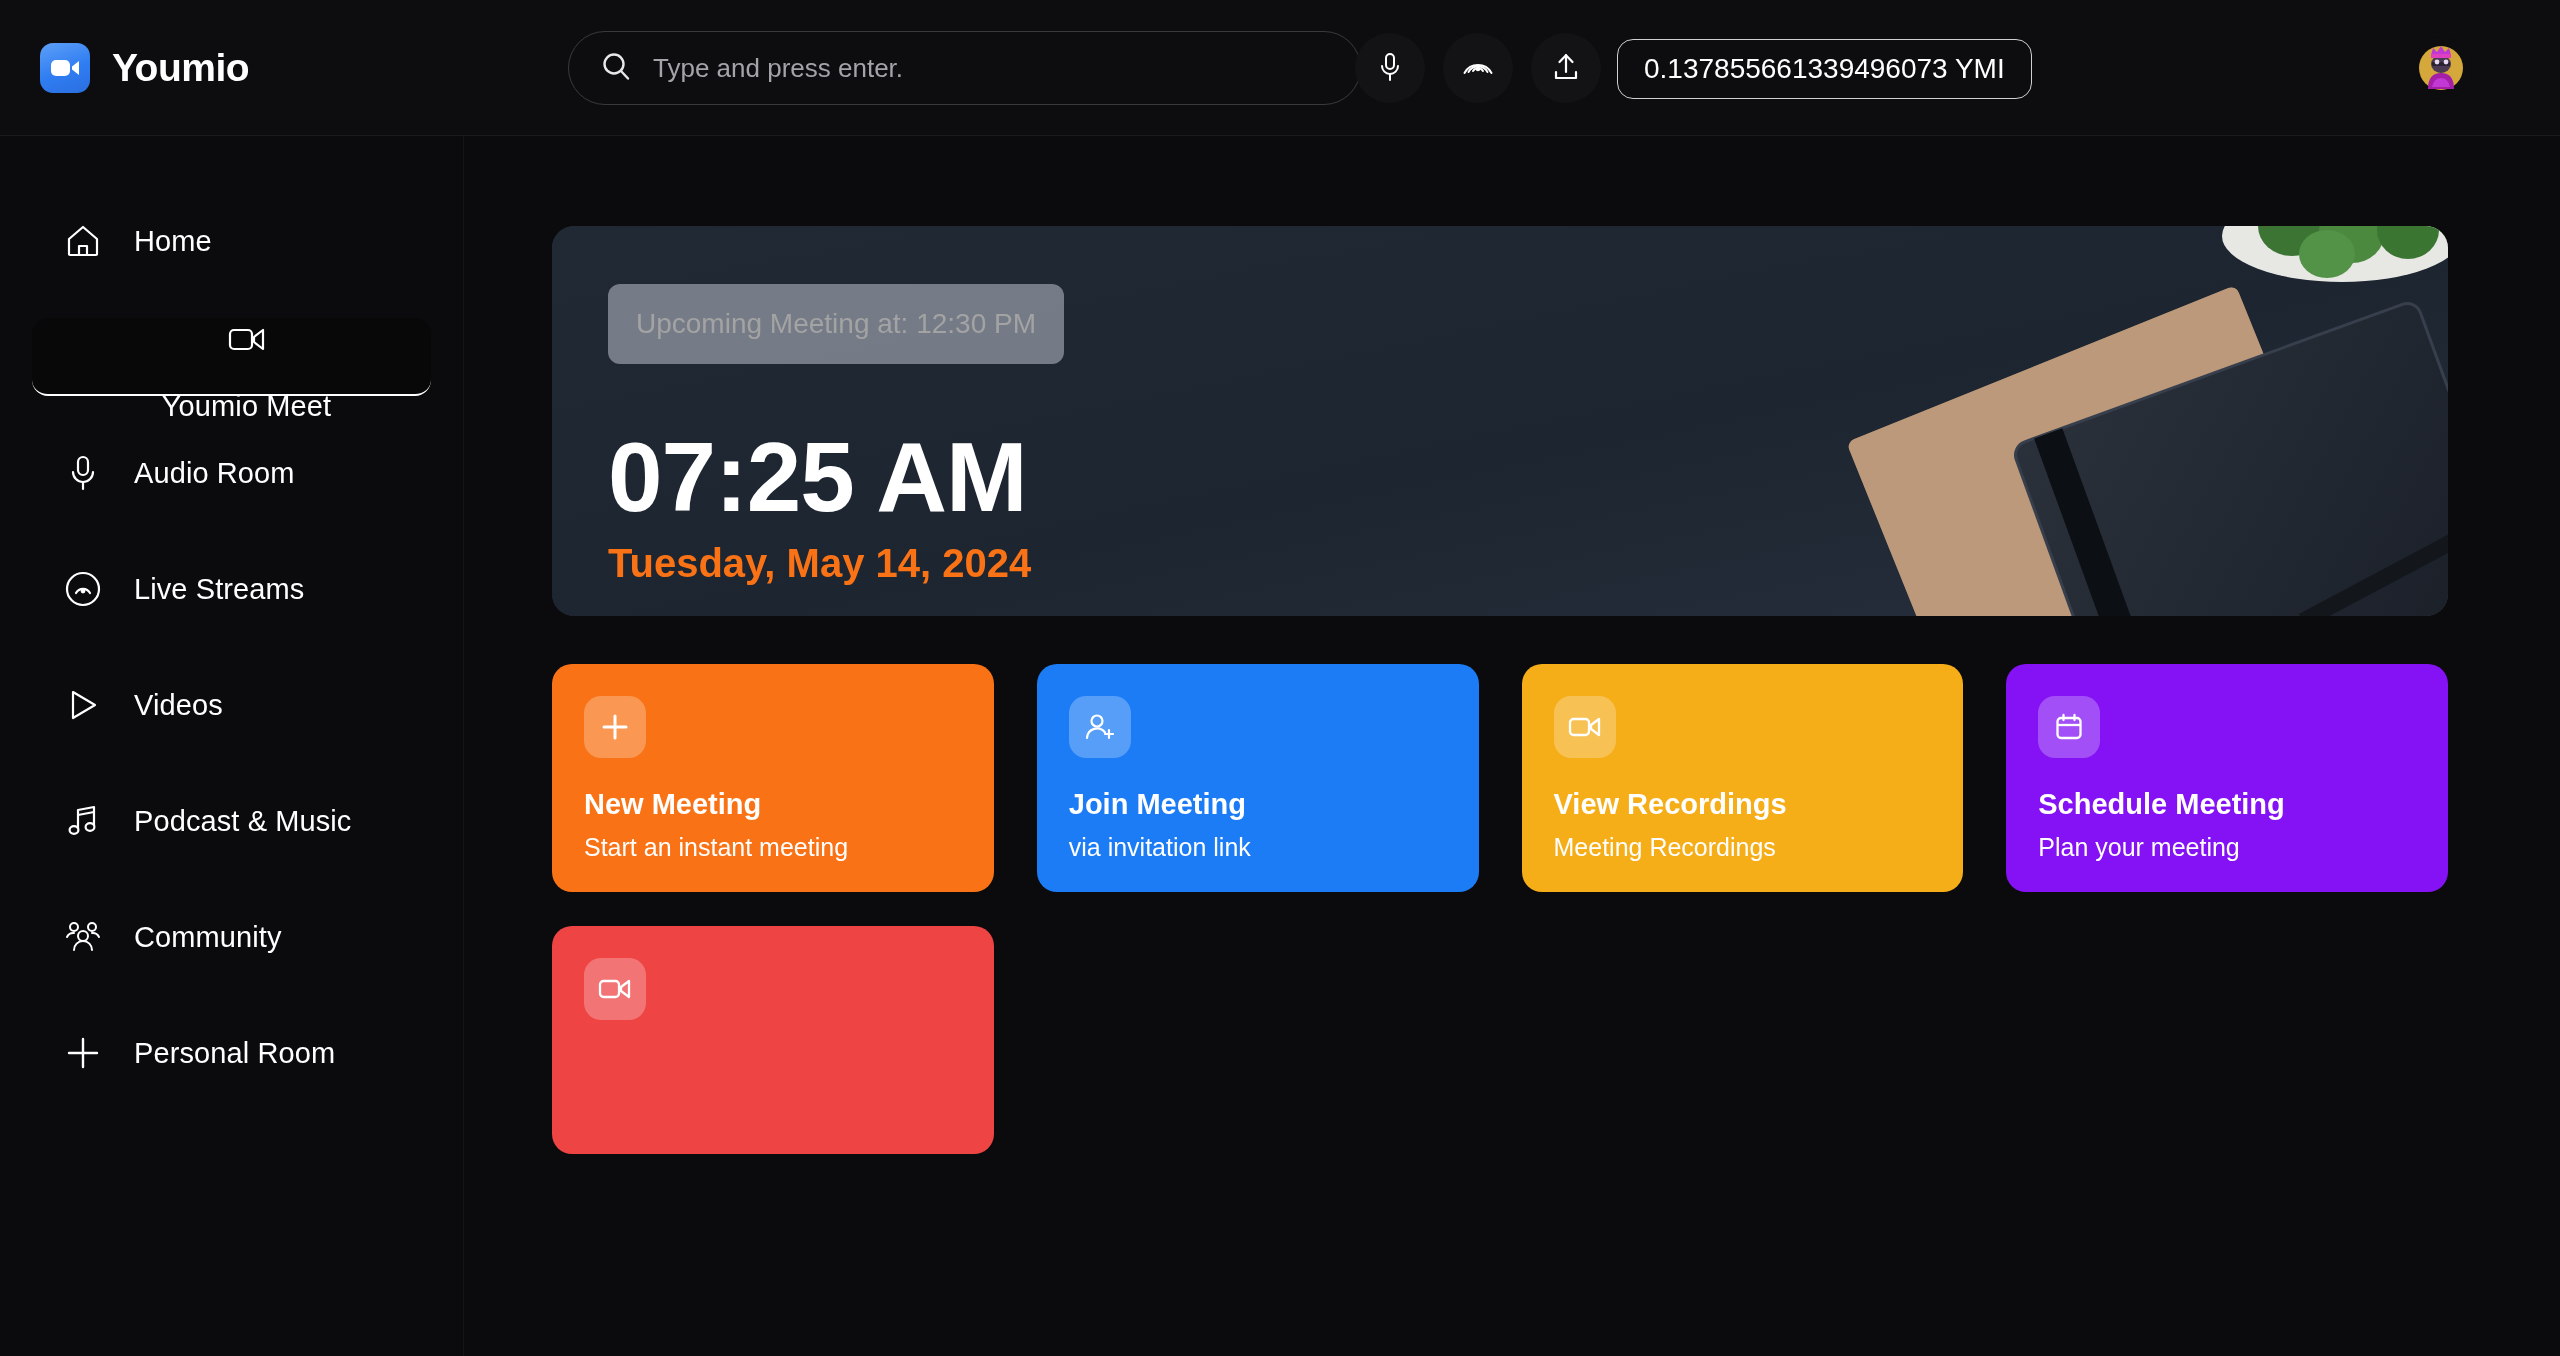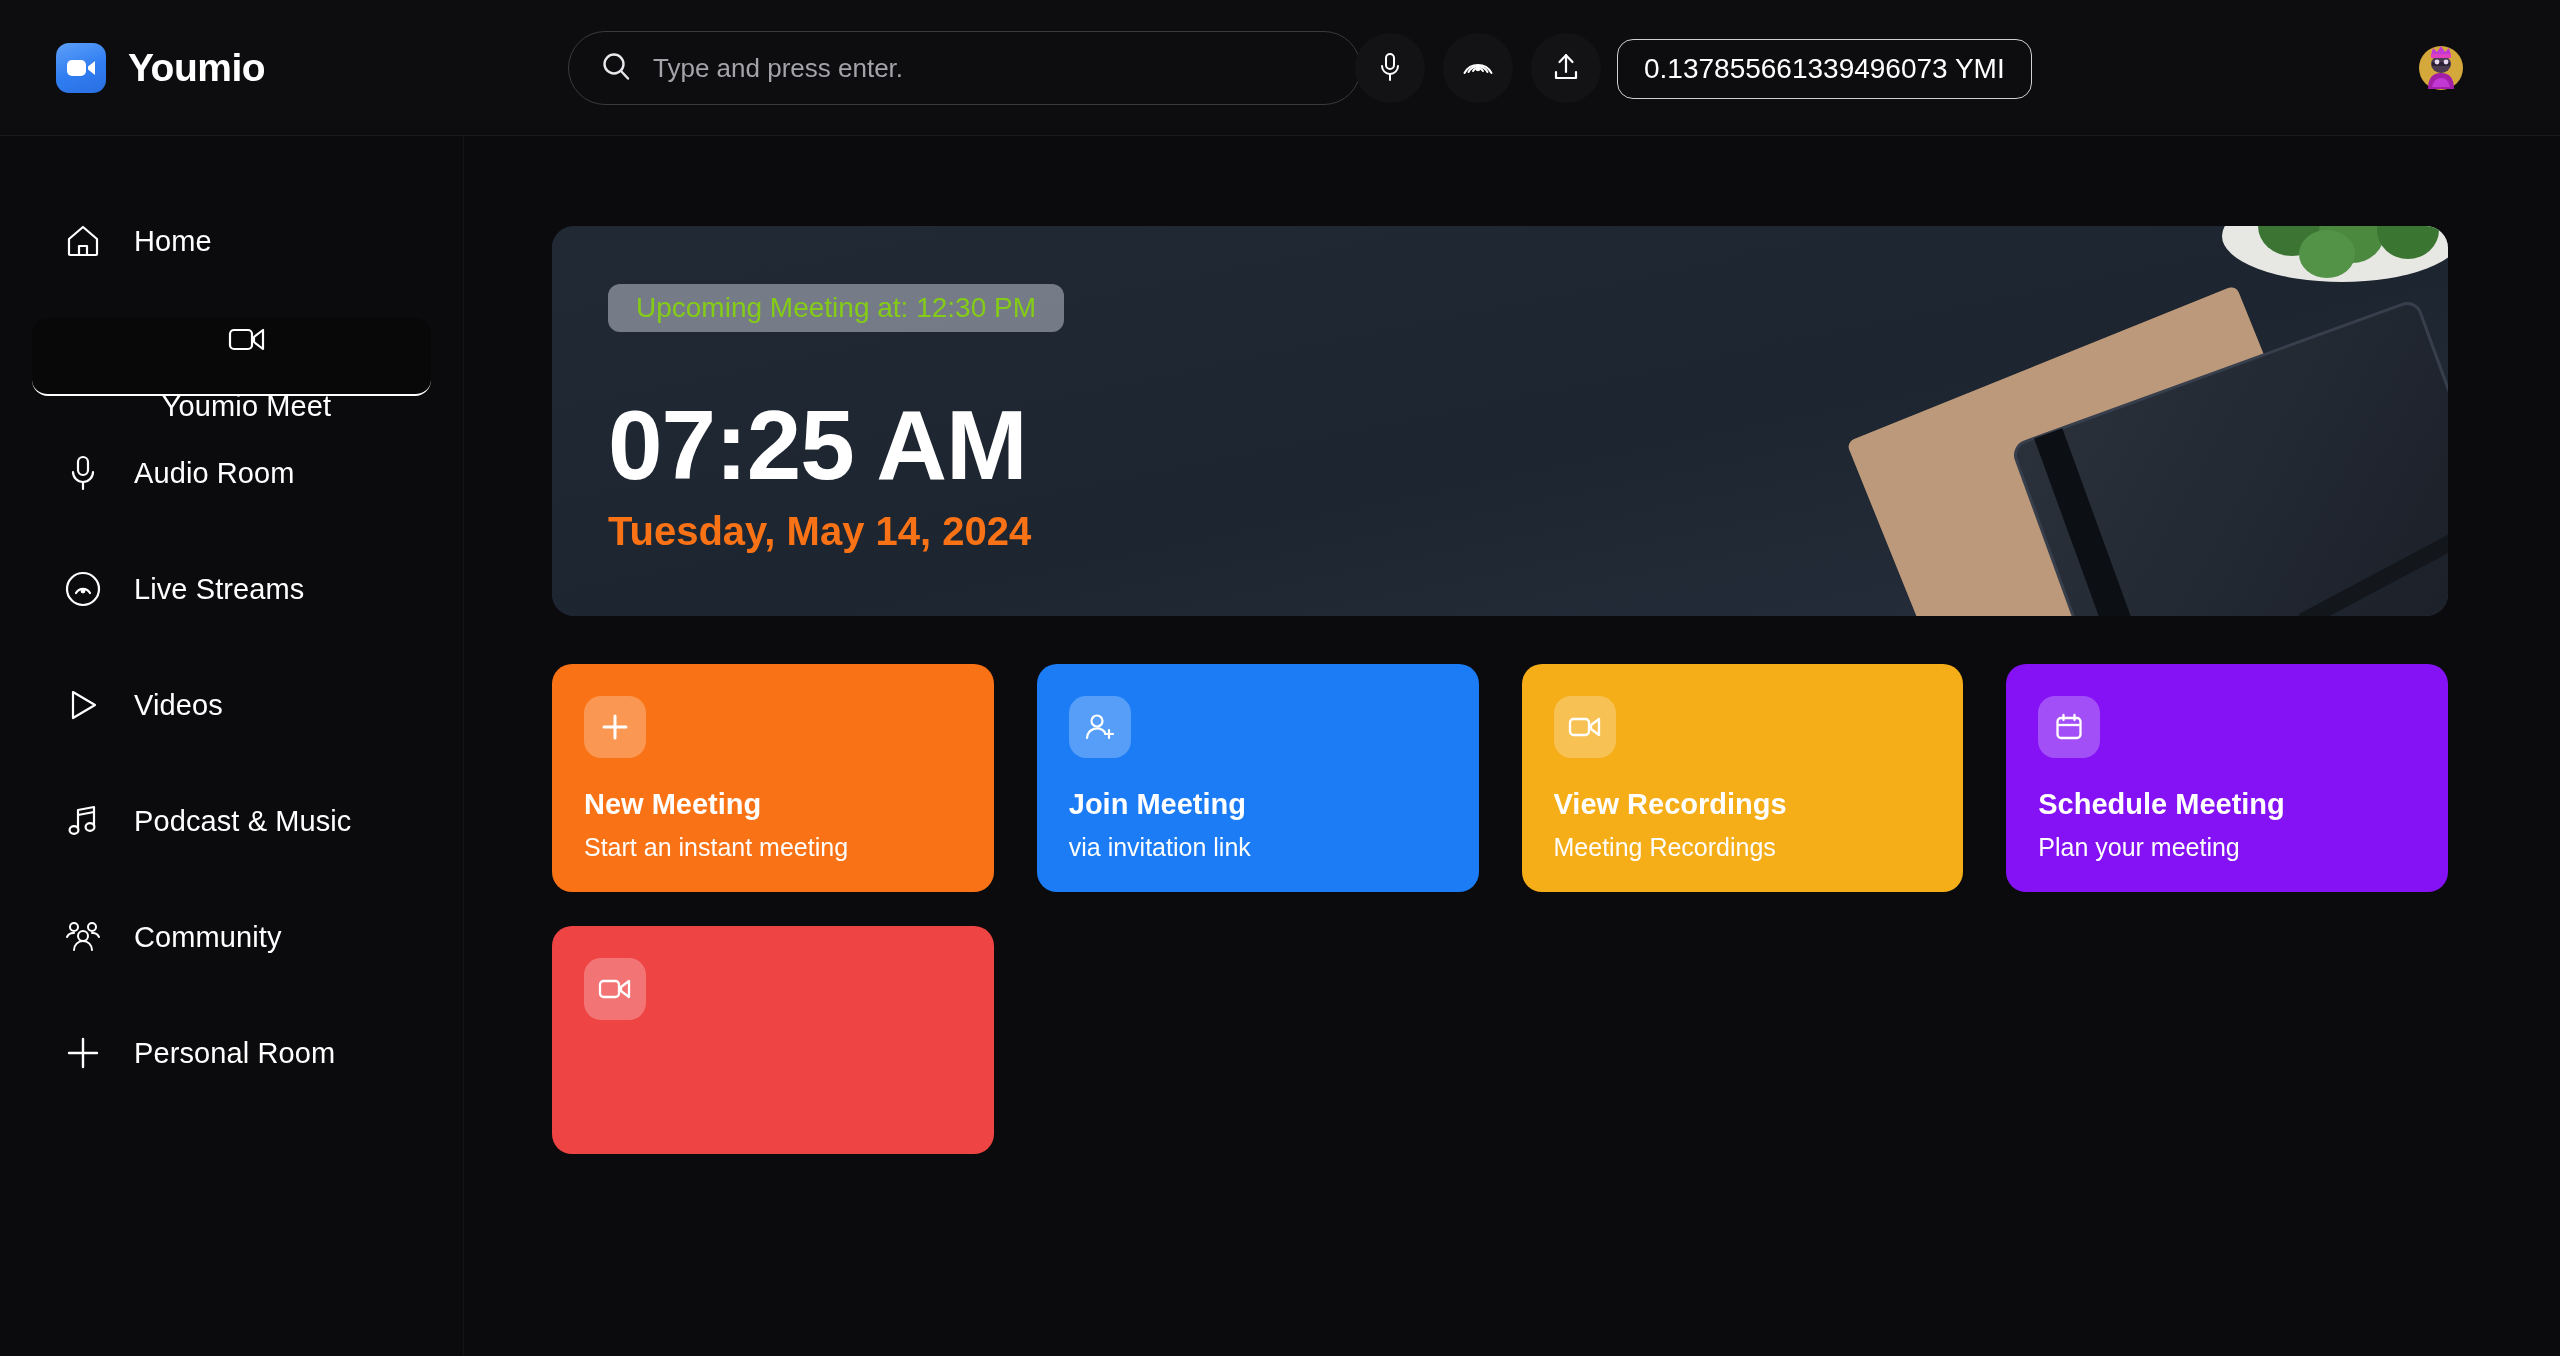--- a/index.html
+++ b/index.html
@@ -14,21 +14,20 @@
 
   
   .header {
     position: absolute;
     left: 0; top: 0;
     width: 2560px; height: 136px;
     background: #0d0d0f;
     border-bottom: 1px solid #1a1a1d;
     display: flex;
     align-items: center;
-    padding-left: 16px;
   }
   .brand {
     display: flex;
     align-items: center;
     gap: 22px;
     margin-left: 40px;
     width: 420px;
   }
   .brand-logo {
     width: 50px; height: 50px;
@@ -171,22 +170,22 @@
   .hero-content {
     position: absolute;
     left: 0; top: 0;
     width: 100%; height: 100%;
     padding: 58px 0 0 56px;
   }
   .meeting-chip {
     display: inline-block;
     background: rgba(150,157,168,0.72);
     border-radius: 12px;
-    padding: 8px 28px;
-    color: #84cc16;
+    padding: 24px 28px;
+    color: #a3a3a3;
     font-size: 28px;
     font-weight: 400;
   }
   .hero-clock {
     margin-top: 62px;
     color: #ffffff;
     font-size: 98px;
     font-weight: 700;
     letter-spacing: -1px;
     line-height: 1.05;

